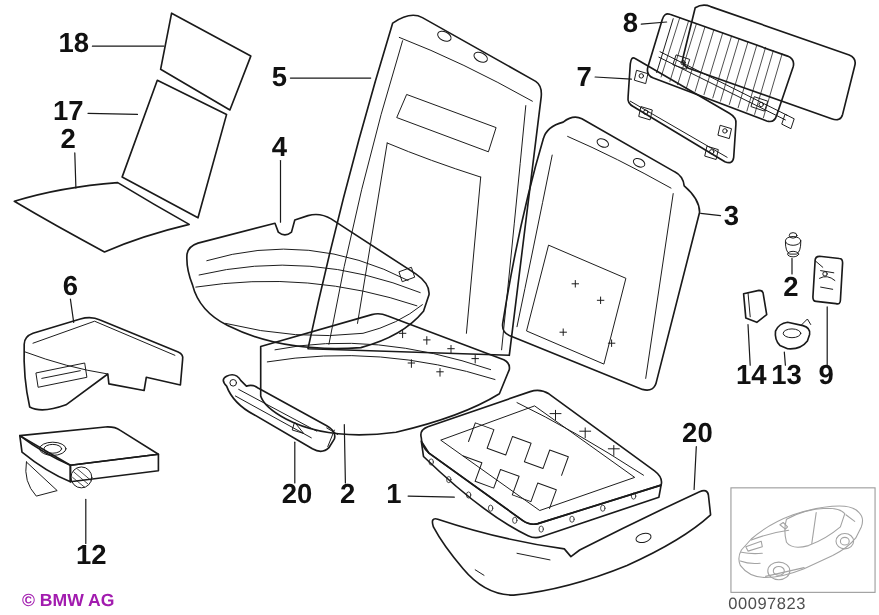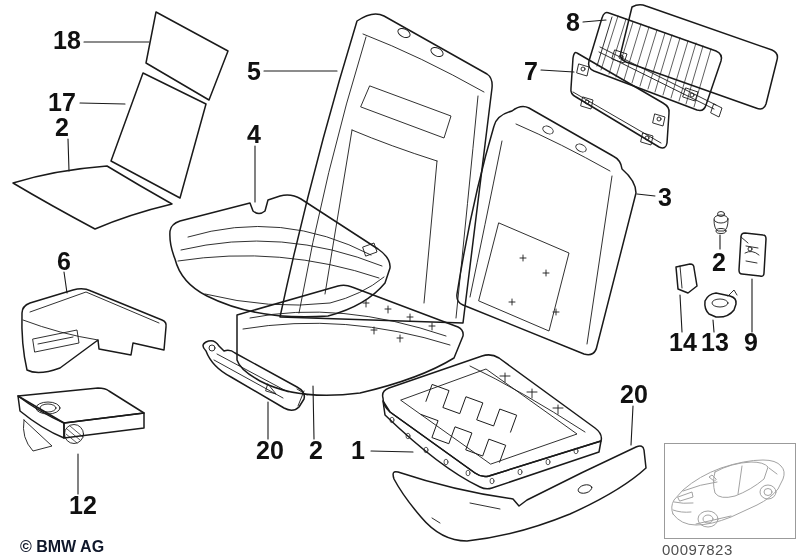--- a/index.html
+++ b/index.html
@@ -6,21 +6,21 @@
   body { font-family:"Liberation Sans", sans-serif; }
   .stage { position:relative; width:799px; height:559px; background:#fff; overflow:hidden; }
   .art { position:absolute; left:0; top:0; }
   .art path, .art line, .art ellipse, .art circle { fill:none; stroke:#1a1a1a; stroke-linejoin:round; stroke-linecap:round; }
   .fillw { fill:#ffffff; }
   .ln { stroke-width:1.5; }
   .tn { stroke-width:0.9; }
   .hx { stroke-width:0.7; }
   .ld { stroke-width:1.1; }
   .callout { position:absolute; transform:translate(-50%,-50%); font-size:25px; font-weight:700; color:#111; line-height:1; white-space:nowrap; }
-  .copyright { position:absolute; left:20px; top:538px; font-size:16px; font-weight:700; color:#0f172a; letter-spacing:0px; }
+  .copyright { position:absolute; left:20px; top:538px; font-size:16px; font-weight:700; color:#a21caf; letter-spacing:0px; }
   .plate-number { position:absolute; left:662px; top:541px; font-size:15px; color:#4f4f4f; letter-spacing:0.5px;text-align:center; }
   .thumb { position:absolute; left:664px; top:443px; width:132px; height:96px; border:1px solid #9b9b9b; box-sizing:border-box; background:#fff; }
   .thumb svg path, .thumb svg ellipse { fill:none; stroke:#a3a3a3; stroke-width:1; stroke-linejoin:round; stroke-linecap:round; }
 </style>
 </head>
 <body>
 
 <div class="stage">
 
   <svg class="art" width="799" height="559" viewBox="0 0 799 559">

